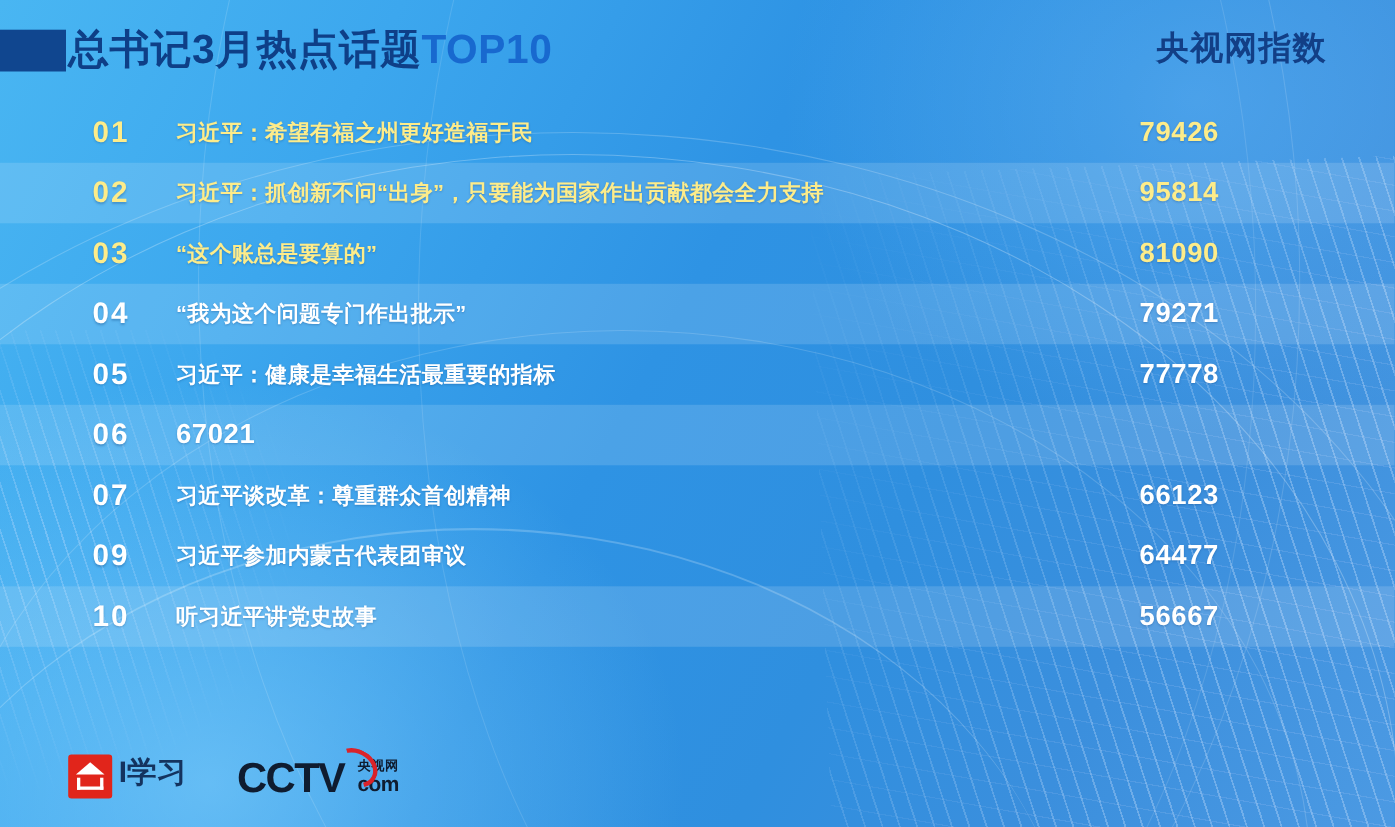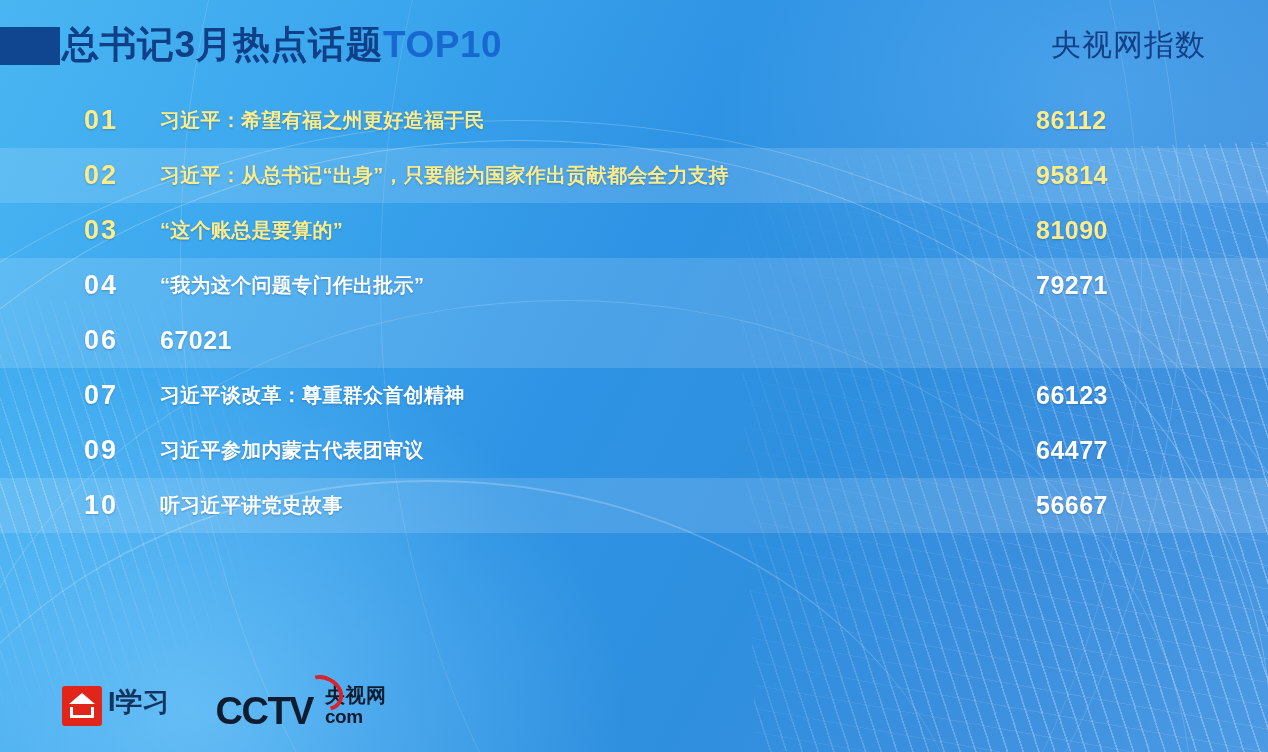--- a/index.html
+++ b/index.html
@@ -68,21 +68,21 @@
     position:absolute;left:0;top:27px;width:60px;height:38px;background:#10468f;
   }
   .title{
     position:absolute;left:62px;top:18px;
     font-size:37px;font-weight:bold;letter-spacing:.5px;
     color:#0e3f87;white-space:nowrap;line-height:54px;
   }
   .title .top10{color:#1869cf;font-family:"Liberation Sans",sans-serif;}
   .metric-label{
     position:absolute;right:62px;top:22px;
-    font-size:30px;font-weight:normal;color:#123f86;letter-spacing:1px;
+    font-size:30px;font-weight:bold;color:#123f86;letter-spacing:1px;
     line-height:46px;white-space:nowrap;
   }
 
   
   .list{position:absolute;left:0;top:93px;width:1268px;}
   .row{
     position:relative;height:55px;display:flex;align-items:center;
     background:rgba(255,255,255,0.00);
   }
   .row.odd{background:rgba(255,255,255,0.00);}
@@ -127,21 +127,21 @@
   .cctv-word{
     font-size:38px;font-weight:bold;color:#0f1c30;letter-spacing:-1.5px;
     line-height:30px;font-family:"Liberation Sans",sans-serif;
   }
   .cctv-swoosh{
     position:absolute;left:86px;top:-9px;width:34px;height:26px;
     border:4px solid #d9232a;border-bottom-color:transparent;border-left-color:transparent;
     border-radius:50%;transform:rotate(28deg);
   }
   .cctv-right{display:flex;flex-direction:column;line-height:1;margin-left:9px;}
-  .cctv-cn{font-size:20px;font-weight:bold;color:#0f1c30;letter-spacing:.5px;}
+  .cctv-cn{font-size:12px;font-weight:bold;color:#0f1c30;letter-spacing:.5px;}
   .cctv-com{font-size:19px;font-weight:bold;color:#0f1c30;letter-spacing:-.5px;margin-top:2px;}
 </style>
 </head>
 <body>
 
 <div id="poster">
 
   <div class="bg-layer">
     <div class="glow-tr"></div>
     <div class="glow-bl"></div>
@@ -158,36 +158,41 @@
   <div class="header">
     <div class="accent-block"></div>
     <div class="title"><span>总书记3月热点话题</span><span class="top10">TOP10</span></div>
     <div class="metric-label">央视网指数</div>
   </div>
 
   <div class="list">
       <div class="row odd hl">
         <div class="rank">01</div>
         <div class="rtitle">习近平：希望有福之州更好造福于民</div>
-        <div class="rvalue">86112</div>
+        <div class="rvalue">79426</div>
       </div>
       <div class="row even hl">
         <div class="rank">02</div>
-        <div class="rtitle">习近平：从总书记“出身”，只要能为国家作出贡献都会全力支持</div>
+        <div class="rtitle">习近平：抓创新不问“出身”，只要能为国家作出贡献都会全力支持</div>
         <div class="rvalue">95814</div>
       </div>
       <div class="row odd hl">
         <div class="rank">03</div>
         <div class="rtitle">“这个账总是要算的”</div>
         <div class="rvalue">81090</div>
       </div>
       <div class="row even">
         <div class="rank">04</div>
         <div class="rtitle">“我为这个问题专门作出批示”</div>
         <div class="rvalue">79271</div>
+      </div>
+      <div class="row odd">
+        <div class="rank">05</div>
+        <div class="rtitle">习近平：健康是幸福生活最重要的指标</div>
+        <div class="rvalue">77778</div>
       </div>
       <div class="row even">
         <div class="rank">06</div>
         <div class="rvalue">67021</div>
       </div>
       <div class="row odd">
         <div class="rank">07</div>
         <div class="rtitle">习近平谈改革：尊重群众首创精神</div>
         <div class="rvalue">66123</div>
       </div>

